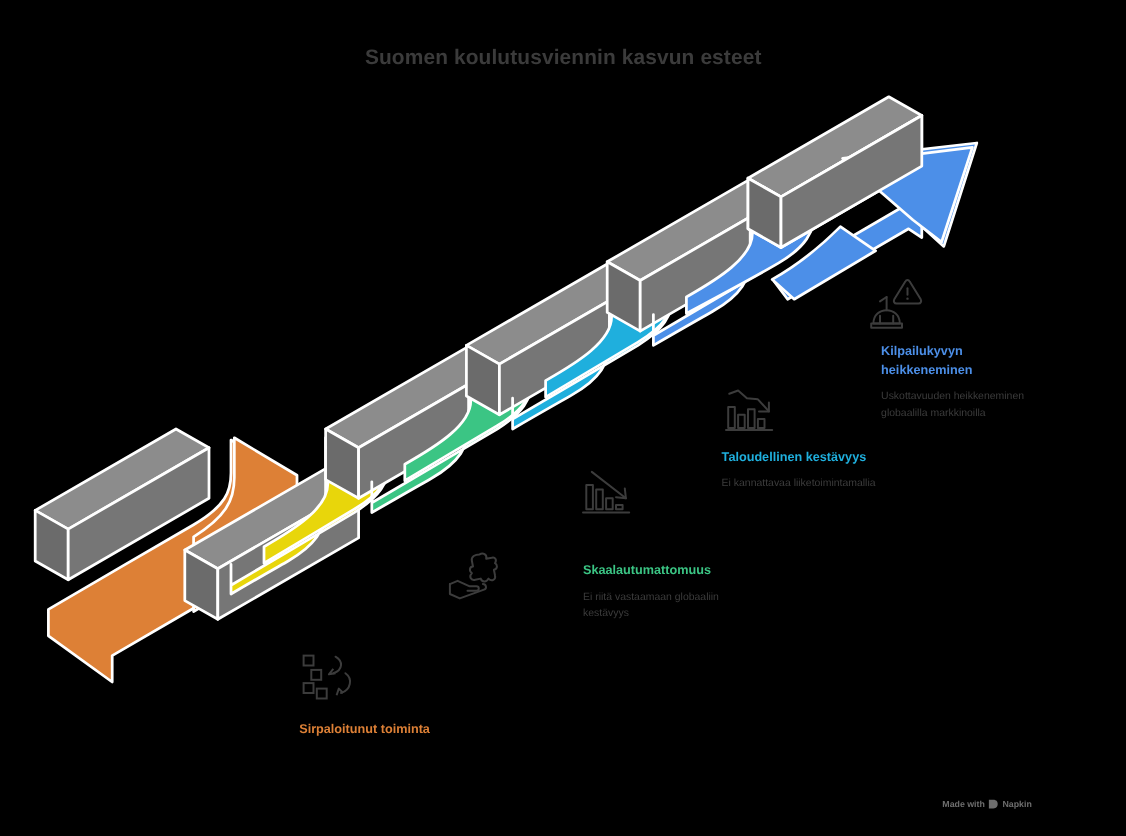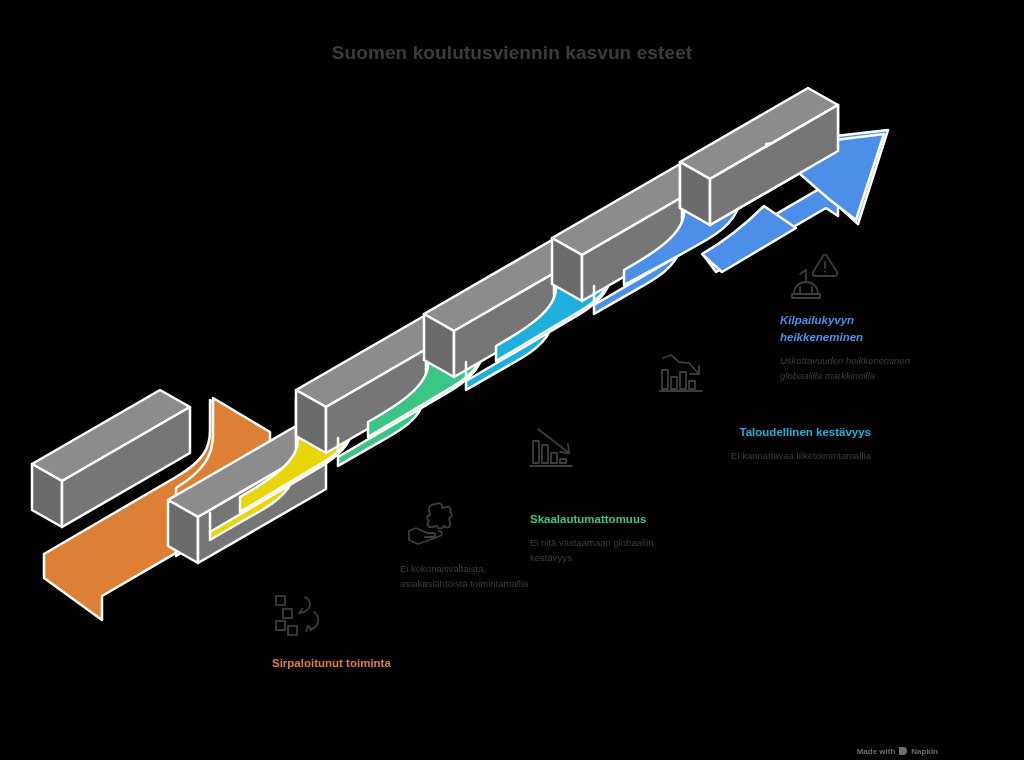--- a/index.html
+++ b/index.html
@@ -83,31 +83,31 @@
   #step-2 { left: 400px; top: 500px; width: 230px; }
   #step-2 .step-icon { left: 6px; top: 0px; }
   #step-2 .step-text { position: absolute; left: 0px; top: 54px; width: 200px; }
 
   #step-3 { left: 524px; top: 425px; width: 230px; }
   #step-3 .step-icon { left: 4px; top: 0px; }
   #step-3 .step-text { position: absolute; left: 6px; top: 54px; width: 200px; }
 
   #step-4 { left: 652px; top: 350px; width: 240px; }
   #step-4 .step-icon { left: 6px; top: 0px; }
-  #step-4 .step-text { position: absolute; left: 4px; top: 74px; width: 215px; text-align: right; }
+  #step-4 .step-text { position: absolute; left: 4px; top: 58px; width: 215px; }
 
   #step-5 { left: 778px; top: 252px; width: 230px; }
   #step-5 .step-icon { left: 10px; top: 0px; }
-  #step-5 .step-text { position: absolute; left: 2px; top: 60px; width: 205px; font-style: italic; }
+  #step-5 .step-text { position: absolute; left: 23px; top: 60px; width: 205px; }
 
   
   .watermark {
     position: absolute;
     right: 18px;
-    bottom: 4px;
+    bottom: 24px;
     display: flex;
     align-items: center;
     gap: 3px;
     font-size: 8px;
     font-weight: bold;
     color: #6e6e6e;
     z-index: 7;
   }
   .watermark .wm-logo { display: block; }
 </style>
@@ -283,22 +283,20 @@
 
   <div class="step" id="step-2">
     <div class="step-icon">
       <svg width="54" height="50" viewBox="0 0 54 50" fill="none" stroke="#3c3c3c" stroke-width="1.8" stroke-linejoin="round" stroke-linecap="round">
         <path d="M30,4 C33,2 37,4 36,8 L41,7 C44,6 46,9 44,12 C46,13 47,17 43,18 L44,23 C45,27 41,29 38,26 C36,30 32,29 31,26 L26,27 C22,28 20,24 23,21 C20,19 21,15 24,15 L23,10 C22,6 26,4 30,4 Z"></path>
         <path d="M3,31 L10,28 L21,33 L27,33 C30,33 30,37 27,37 L19,37"></path>
         <path d="M3,31 L3,40 L12,44 L34,36 C37,35 36,31 33,31"></path>
       </svg>
     </div>
     <div class="step-text">
-      <div class="step-desc">Ei kokonaisvaltaista,
-asiakaslähtöistä toimintamallia</div>
     </div>
   </div>
 
   <div class="step" id="step-3">
     <div class="step-icon">
       <svg width="54" height="50" viewBox="0 0 54 50" fill="none" stroke="#3c3c3c" stroke-width="1.8" stroke-linejoin="round" stroke-linecap="round">
         <path d="M10,4 L41,28"></path>
         <path d="M41,28 L32,27 M41,28 L40,19"></path>
         <rect x="5" y="16" width="6" height="22"></rect>
         <rect x="14" y="20" width="6" height="18"></rect>

